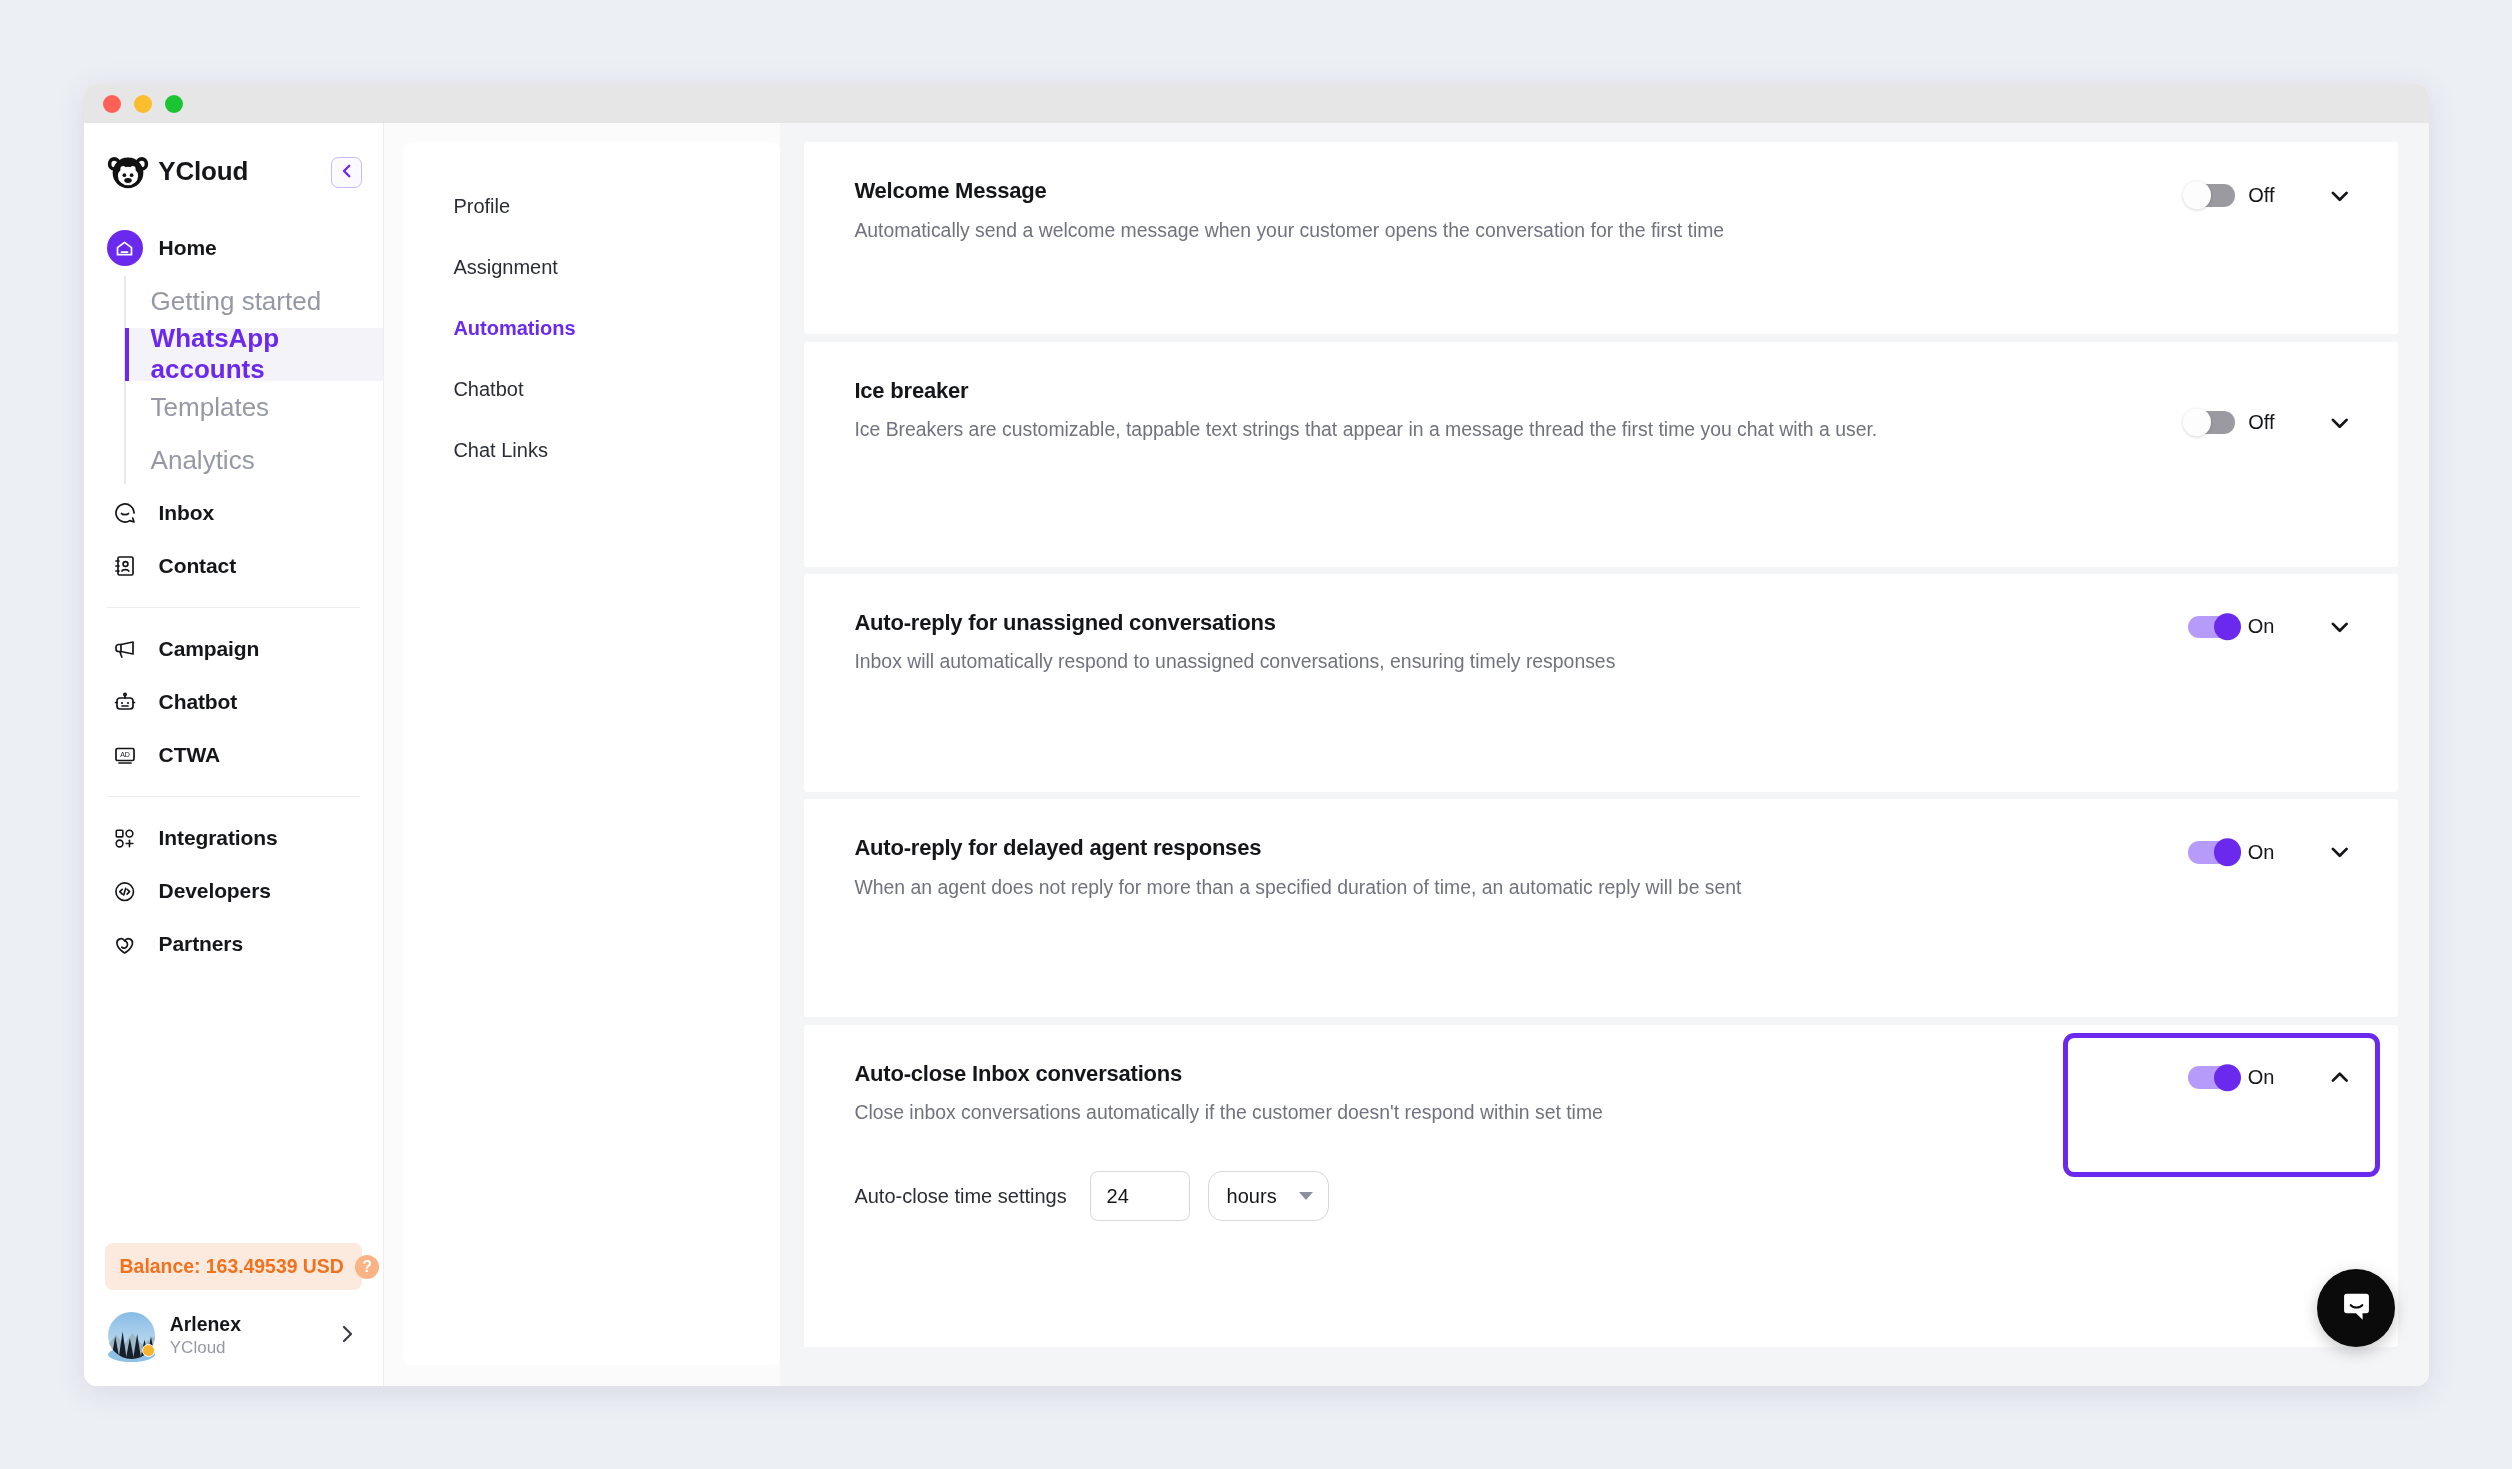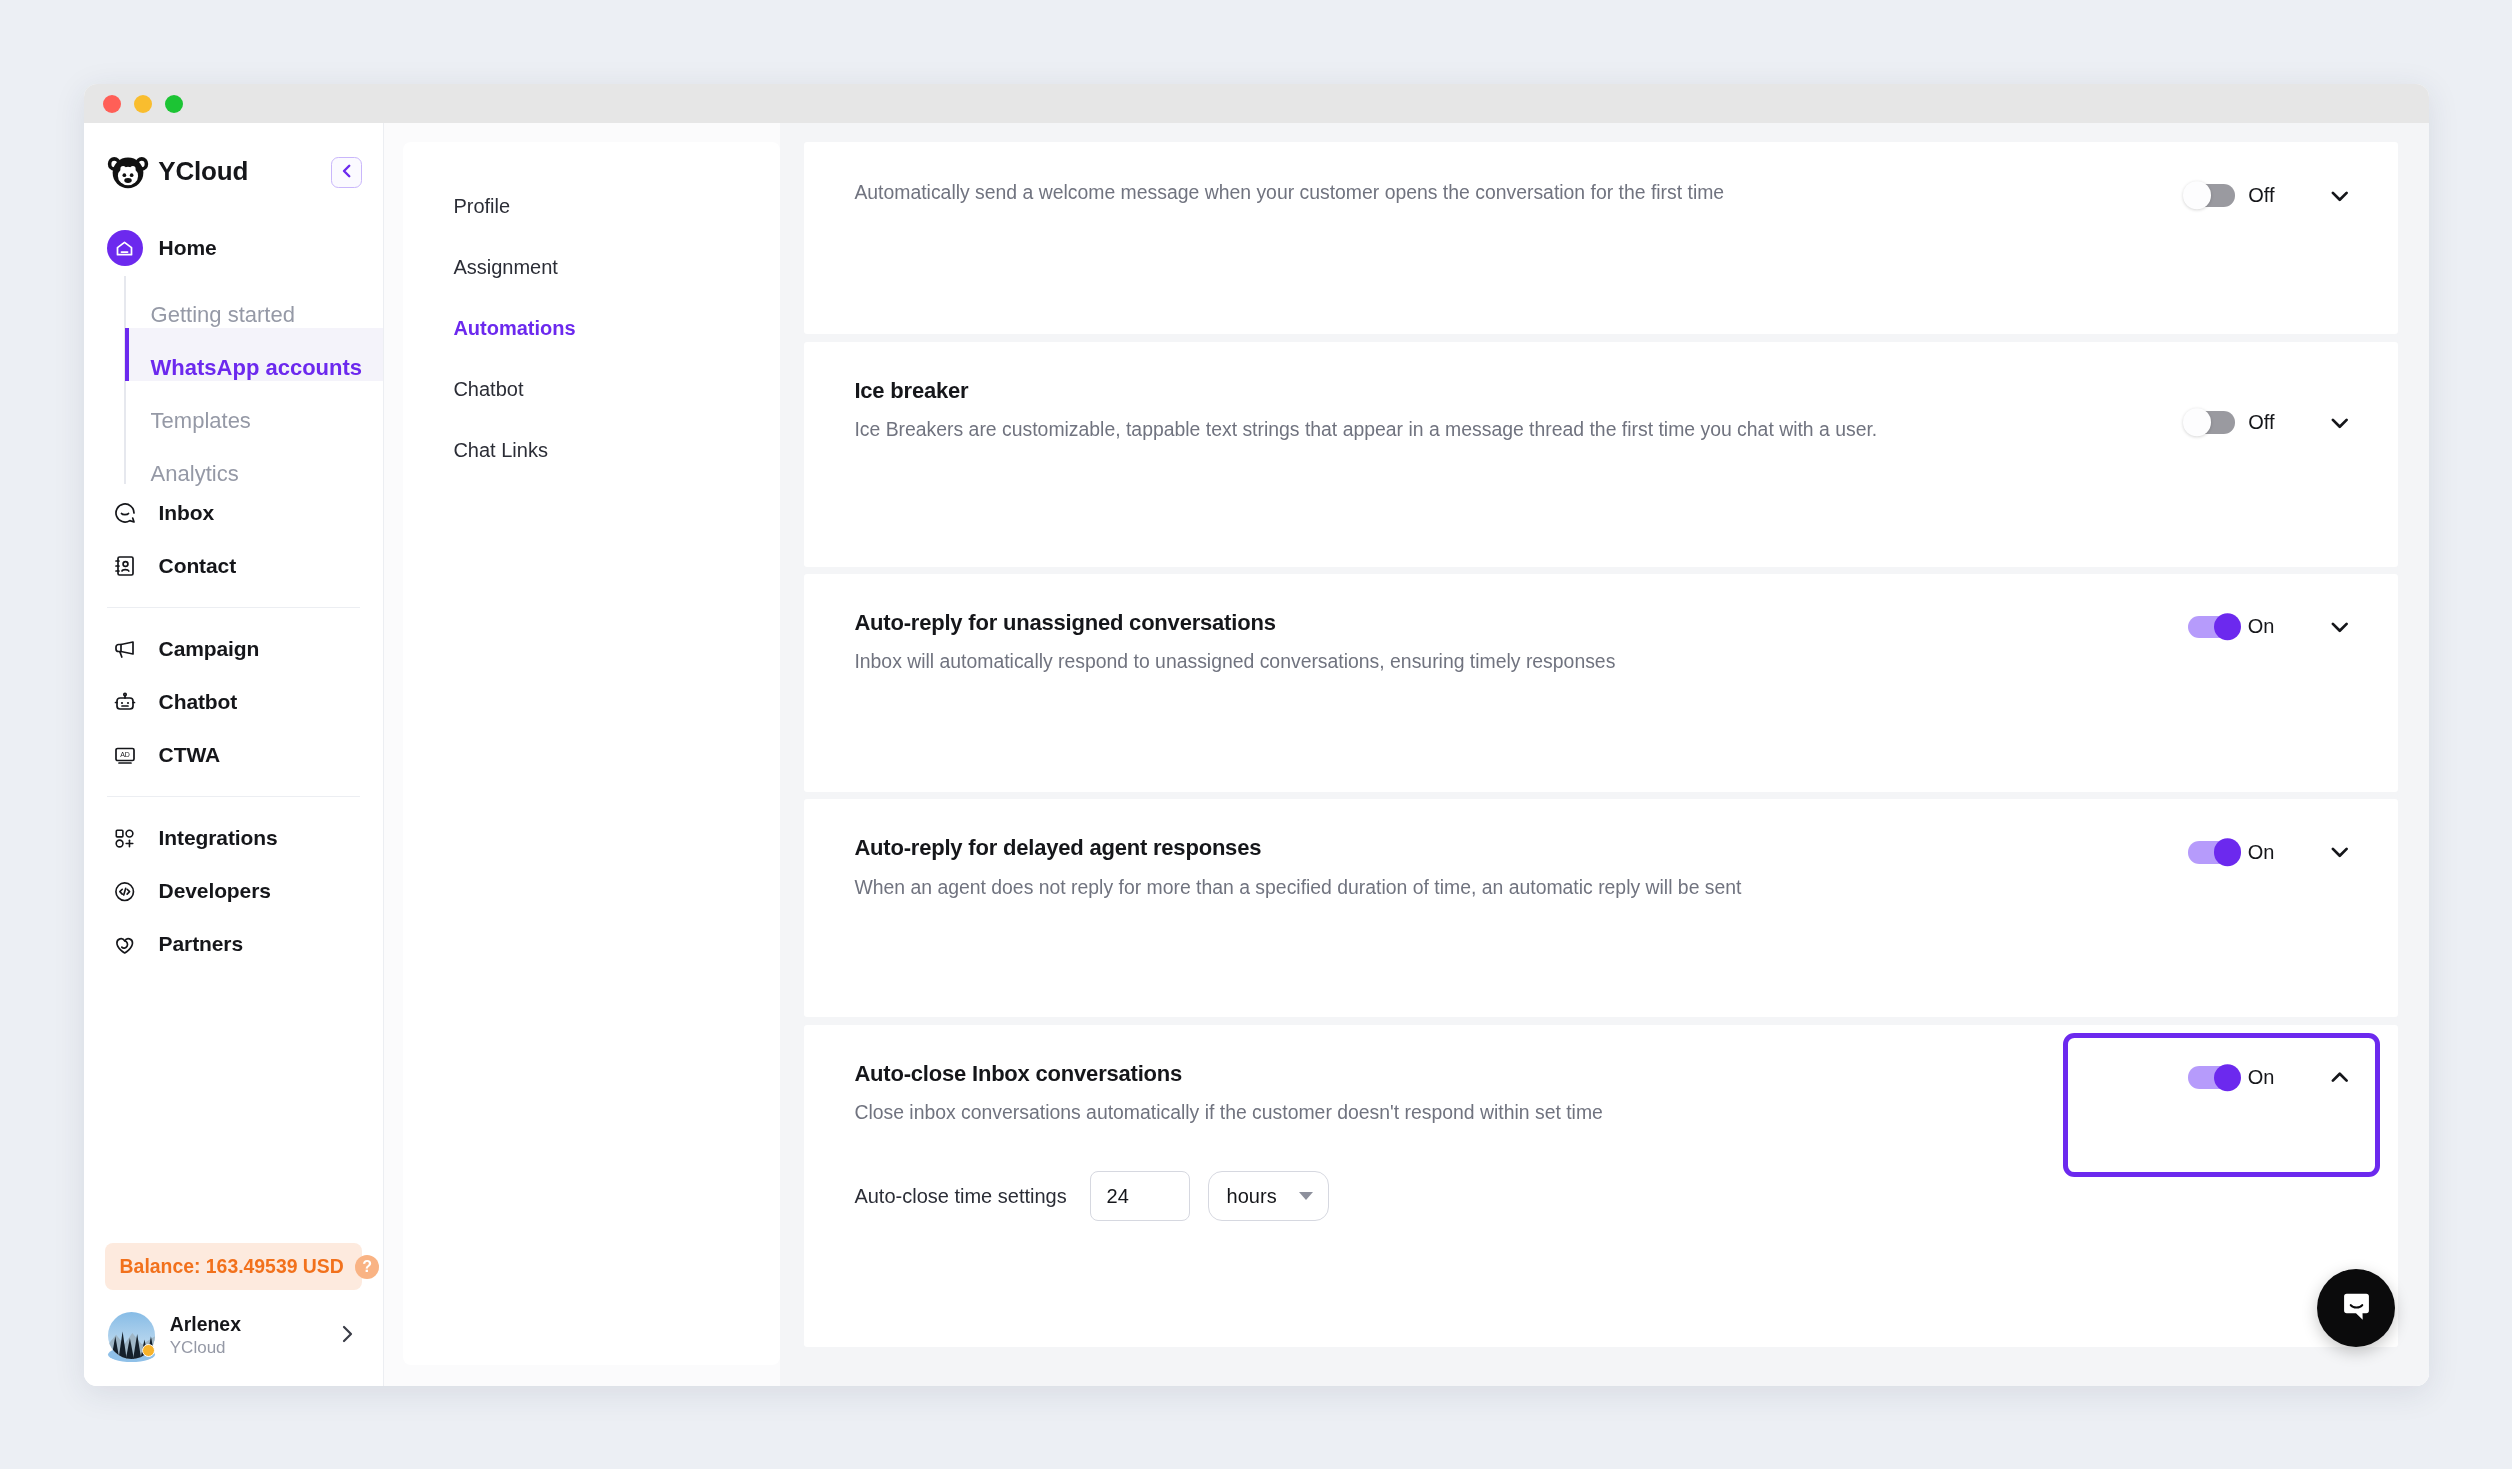--- a/index.html
+++ b/index.html
@@ -85,22 +85,22 @@
     margin-left: 16px; letter-spacing: -0.1px;
   }
 
   .subnav { position: relative; padding-left: 44px; }
   .subnav::before {
     content: ""; position: absolute;
     left: 40px; top: 1.6px; bottom: 3.2px;
     width: 1.6px; background: #e6e8ee;
   }
   .subnav-item {
-    height: 53px; display: flex; align-items: flex-end;
-    padding-left: 22.6px; font-size: 22px;
+    height: 53px; display: flex; align-items: center;
+    padding-left: 22.6px; font-size: 26px;
     color: #9599a6; cursor: pointer; position: relative;
   }
   .subnav-item.active {
     background: #f4f3fa;
     color: #6C29EE; font-weight: 700;
   }
   .subnav-item.active::before {
     content: ""; position: absolute;
     left: -3.2px; top: 0; bottom: 0;
     width: 4px; background: #6C29EE;
@@ -490,20 +490,21 @@
       </div>
       <div class="sub-link">
         <span>Chat Links</span>
       </div>
     </div>
 
     <div class="content">
 
       <div class="card" style="min-height:192px">
         <div class="card-texts">
+          <div class="card-title">Welcome Message</div>
           <div class="card-desc">Automatically send a welcome message when your customer opens the conversation for the first time</div>
         </div>
         <div class="card-control">
           <div class="toggle-group">
             <span class="switch off">
                 <span class="knob"></span>
               </span>
             <span class="switch-label">Off</span>
           </div>
           <span class="chev">

